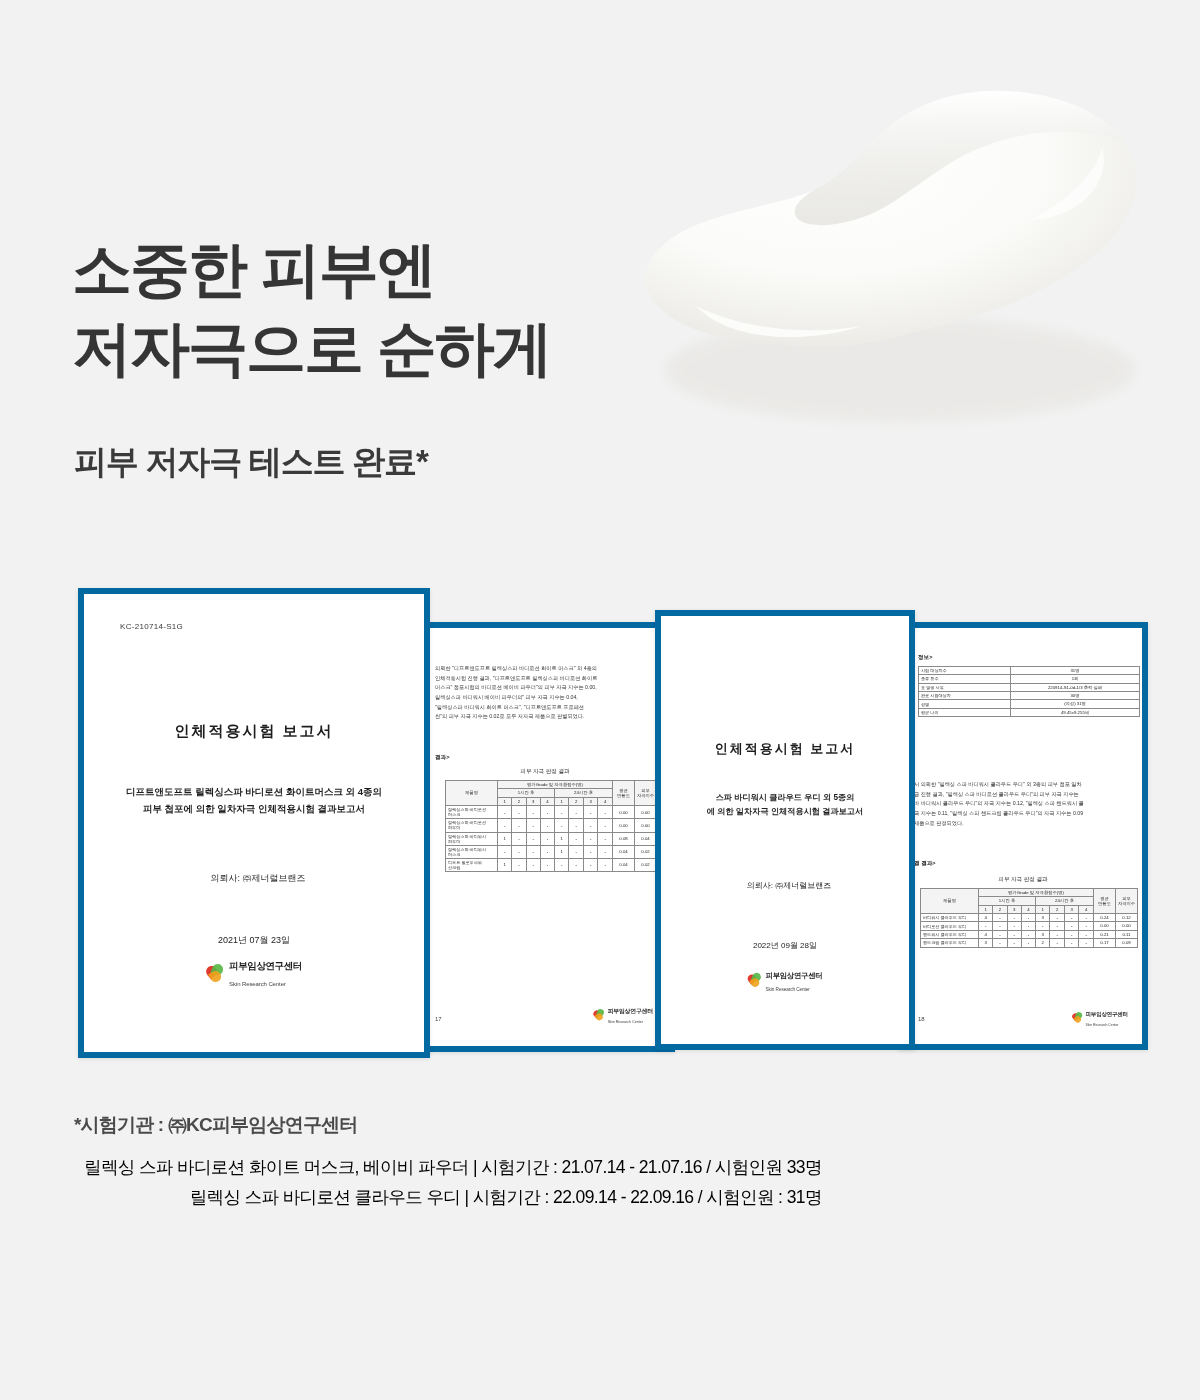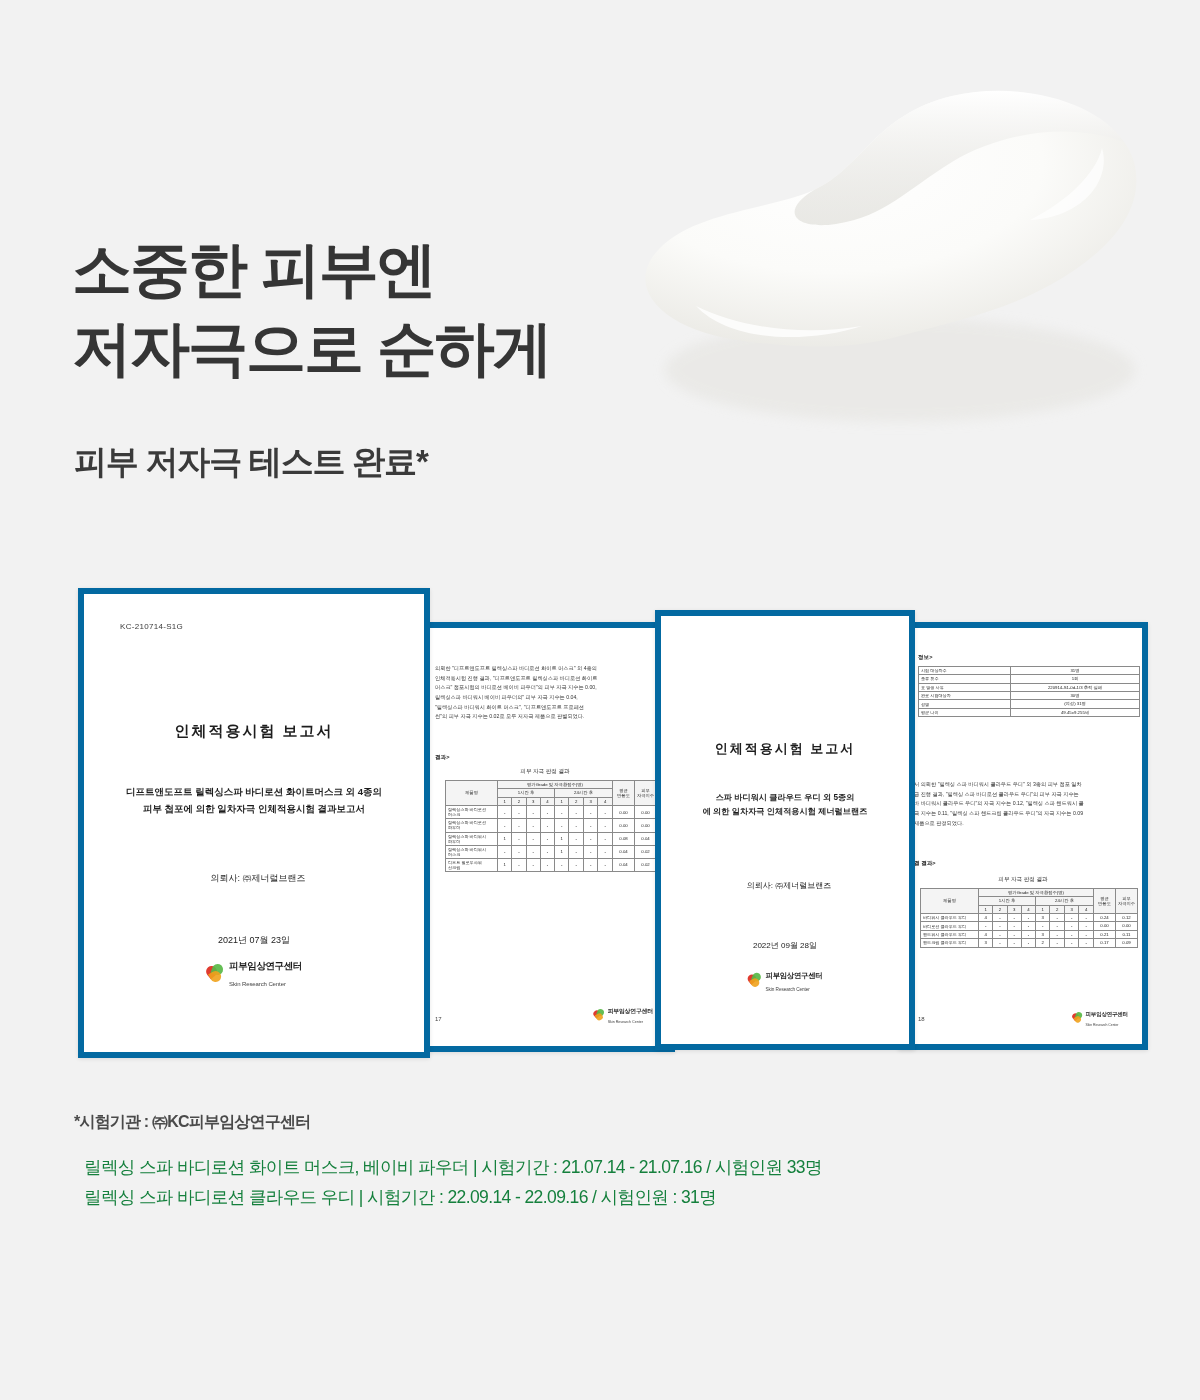--- a/index.html
+++ b/index.html
@@ -206,33 +206,34 @@
     white-space: nowrap;
   }
   table.rpt th { background: #f4f4f4; }
   table.rpt td.lbl { text-align: left; padding-left: 2px; font-size: 4.1px; }
 
   
   .foot-title {
     position: absolute;
     left: 74px;
     top: 1112px;
-    font-size: 16px;
+    font-size: 19px;
     font-weight: bold;
     letter-spacing: -.8px;
     color: #4a4a4a;
   }
   .foot-lines {
     position: absolute;
     left: 84px;
     top: 1152px;
     font-size: 17.5px;
     line-height: 1.72;
     letter-spacing: -.6px;
-    color: #15803d;
+    color: #000000;
+    text-align: right;
   }
 </style>
 </head>
 <body>
 
 <div class="page">
 
   <div class="blob-wrap">
     <svg class="blob" viewBox="0 0 560 380" xmlns="http://www.w3.org/2000/svg">
       <defs>
@@ -400,21 +401,21 @@
         <span class="logo-text">
           <span class="kr">피부임상연구센터</span><br>
           <span class="en">Skin Research Center</span>
         </span>
       </div>
     </div>
 
     <div class="doc doc-3">
       <div class="doc-title">인체적용시험  보고서</div>
       <div class="doc-sub">스파 바디워시 클라우드 우디 외 5종의
-에 의한 일차자극 인체적용시험 제너럴브랜즈</div>
+에 의한 일차자극 인체적용시험 결과보고서</div>
       <div class="doc-client">의뢰사: ㈜제너럴브랜즈</div>
       <div class="doc-date">2022년 09월 28일</div>
       <div class="logo">
         <span class="logo-mark">
           <span class="lf a"></span>
             <span class="lf b"></span>
             <span class="lf c"></span>
         </span>
         <span class="logo-text">
           <span class="kr">피부임상연구센터</span><br>

